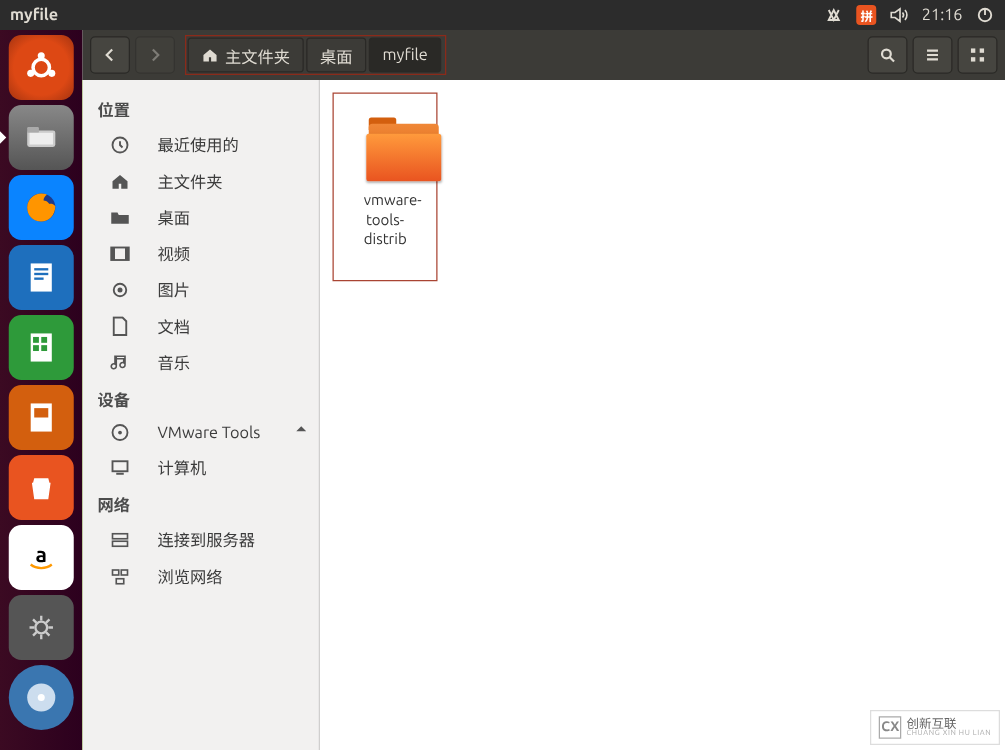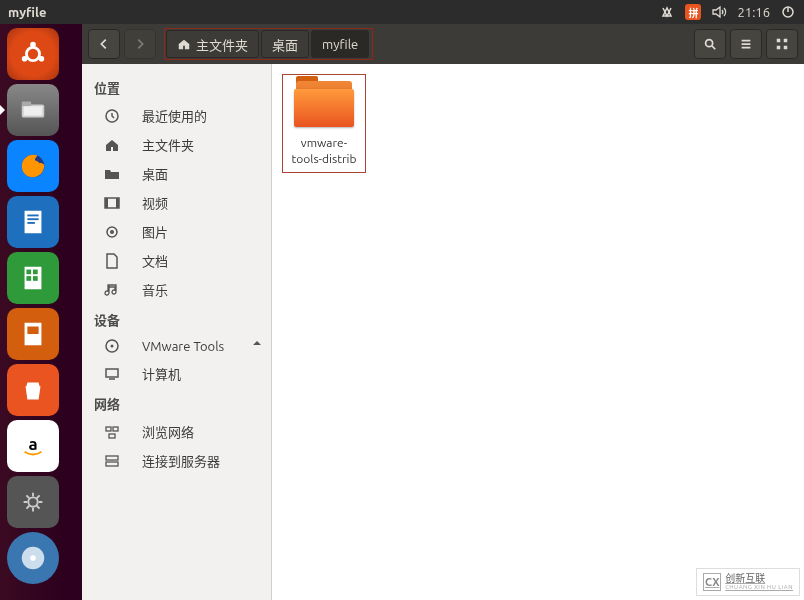--- a/index.html
+++ b/index.html
@@ -23,48 +23,48 @@
 .tile.writer { background: #1e6fbd;}
 .tile.calc { background: #2e9a3a;}
 .tile.impress { background: #d35f0e;}
 .tile.software { background: #e95420;}
 .tile.amazon { background: #fff;}
 .tile.settings { background: #555;}
 .tile.disc { background: #3a76b0; border-radius:50%;}
 .tile svg { width:30px; height:30px; fill:#fff;}
 
 
-.window { position:absolute; left:66px; top:24px; right:0; bottom:0; background:#f2f1f0; display:flex; flex-direction:column;margin-left:16px;}
+.window { position:absolute; left:66px; top:24px; right:0; bottom:0; background:#f2f1f0; display:flex; flex-direction:column;}
 .toolbar { height: 40px; background: #3c3b37; display:flex; align-items:center; padding: 0 6px; gap:4px;}
 .tbtn { width:32px; height:30px; background:#464540; border:1px solid #2a2926; border-radius:4px; display:flex; align-items:center; justify-content:center; color:#dfdbd2;}
 .tbtn.disabled { opacity:0.4;}
 .tbtn svg { width:14px; height:14px; fill:#dfdbd2;}
 .pathbar { display:flex; align-items:center; margin-left:4px; border:1px solid #8b2a1a; height:32px; padding:1px;}
 .pseg { height:28px; padding: 0 10px; display:flex; align-items:center; gap:5px; color:#dfdbd2; font-size:13px; background:#3c3b37; border:1px solid #2a2926; border-radius:3px; margin-right:2px;}
 .pseg.active { background:#2a2926;}
 .pseg svg { width:14px; height:14px; fill:#dfdbd2;}
 .toolbar .spacer { flex:1;}
 
 .body { flex:1; display:flex; background:#84cc16;}
 .sidebar { width: 190px; background:#f2f1f0; border-right:1px solid #d0cfce; padding:8px 0; overflow-y:auto; font-size:13px; color:#3c3c3c;}
 .sidebar .section-title { padding: 6px 12px 4px; font-weight:bold; color:#4c4c4c;}
 .sidebar .item { display:flex; align-items:center; gap:22px; padding: 5px 8px 5px 22px; cursor:pointer;}
 .sidebar .item svg { width:16px; height:16px; fill:#555;}
 .sidebar .item .eject { margin-left:auto;}
 .sidebar .item .eject svg{ width:12px; height:12px;}
 
 .content { flex:1; padding: 10px; background:#fff; position:relative;}
-.ficon-wrap { width:84px; text-align:center; padding:6px; border:1px solid #a94433; display:inline-block;}
+.ficon-wrap { width:84px; text-align:center; padding:24px; border:1px solid #a94433; display:inline-block;}
 .folder-icon { width:64px; height:48px; margin:0 auto 6px; position:relative;}
 .folder-icon .back { position:absolute; top:0; left:4px; width:56px; height:44px; background:linear-gradient(#f08737,#d35f0e); border-radius:3px 3px 2px 2px;}
 .folder-icon .tab { position:absolute; top:-5px; left:4px; width:22px; height:10px; background:#d35f0e; border-radius:2px 2px 0 0;}
 .folder-icon .front { position:absolute; top:8px; left:2px; width:60px; height:38px; background:linear-gradient(#ff9a3c,#e95420); border-radius:2px; box-shadow:0 1px 2px rgba(0,0,0,0.3);}
 .ficon-wrap .label { font-size:12px; color:#333; line-height:1.3;}
 
-.watermark { position:absolute; right:4px; bottom:4px; font-size:10px; color:#aaa; border:1px solid #ddd; padding:4px 6px; background:#fff; line-height:1; display:flex; align-items:center; gap:4px;text-decoration:underline;}
+.watermark { position:absolute; right:4px; bottom:4px; font-size:10px; color:#aaa; border:1px solid #ddd; padding:4px 6px; background:#fff; line-height:1; display:flex; align-items:center; gap:4px;}
 .watermark .logo { width:18px; height:18px; border:1px solid #aaa; display:flex; align-items:center; justify-content:center; color:#888; font-weight:bold; font-size:11px;}
 </style>
 </head>
 <body>
 
 <div class="menubar">
   <div class="title">myfile</div>
   <div class="ind">
     <span>
         <svg class="mb" viewBox="0 0 16 16">
@@ -270,32 +270,32 @@
           <svg viewBox="0 0 16 16">
             <rect x="2" y="3" width="12" height="8" fill="none" stroke="#555" stroke-width="1.5"></rect>
             <path d="M5 13h6" stroke="#555" stroke-width="1.5"></path>
           </svg>
           <span>计算机</span>
         </div>
 
       <div class="section-title">网络</div>
       <div class="item">
           <svg viewBox="0 0 16 16">
+            <rect x="2" y="3" width="12" height="4" fill="none" stroke="#555" stroke-width="1.3"></rect>
+            <rect x="2" y="9" width="12" height="4" fill="none" stroke="#555" stroke-width="1.3"></rect>
+          </svg>
+          <span>连接到服务器</span>
+        </div>
+      <div class="item">
+          <svg viewBox="0 0 16 16">
             <rect x="2" y="3" width="5" height="4" fill="none" stroke="#555" stroke-width="1.3"></rect>
             <rect x="9" y="3" width="5" height="4" fill="none" stroke="#555" stroke-width="1.3"></rect>
             <rect x="5" y="10" width="6" height="4" fill="none" stroke="#555" stroke-width="1.3"></rect>
           </svg>
           <span>浏览网络</span>
-        </div>
-      <div class="item">
-          <svg viewBox="0 0 16 16">
-            <rect x="2" y="3" width="12" height="4" fill="none" stroke="#555" stroke-width="1.3"></rect>
-            <rect x="2" y="9" width="12" height="4" fill="none" stroke="#555" stroke-width="1.3"></rect>
-          </svg>
-          <span>连接到服务器</span>
         </div>
     </div>
 
     <div class="content">
       <div class="ficon-wrap">
         <div class="folder-icon">
           <div class="tab"></div>
             <div class="back"></div>
             <div class="front"></div>
         </div>

